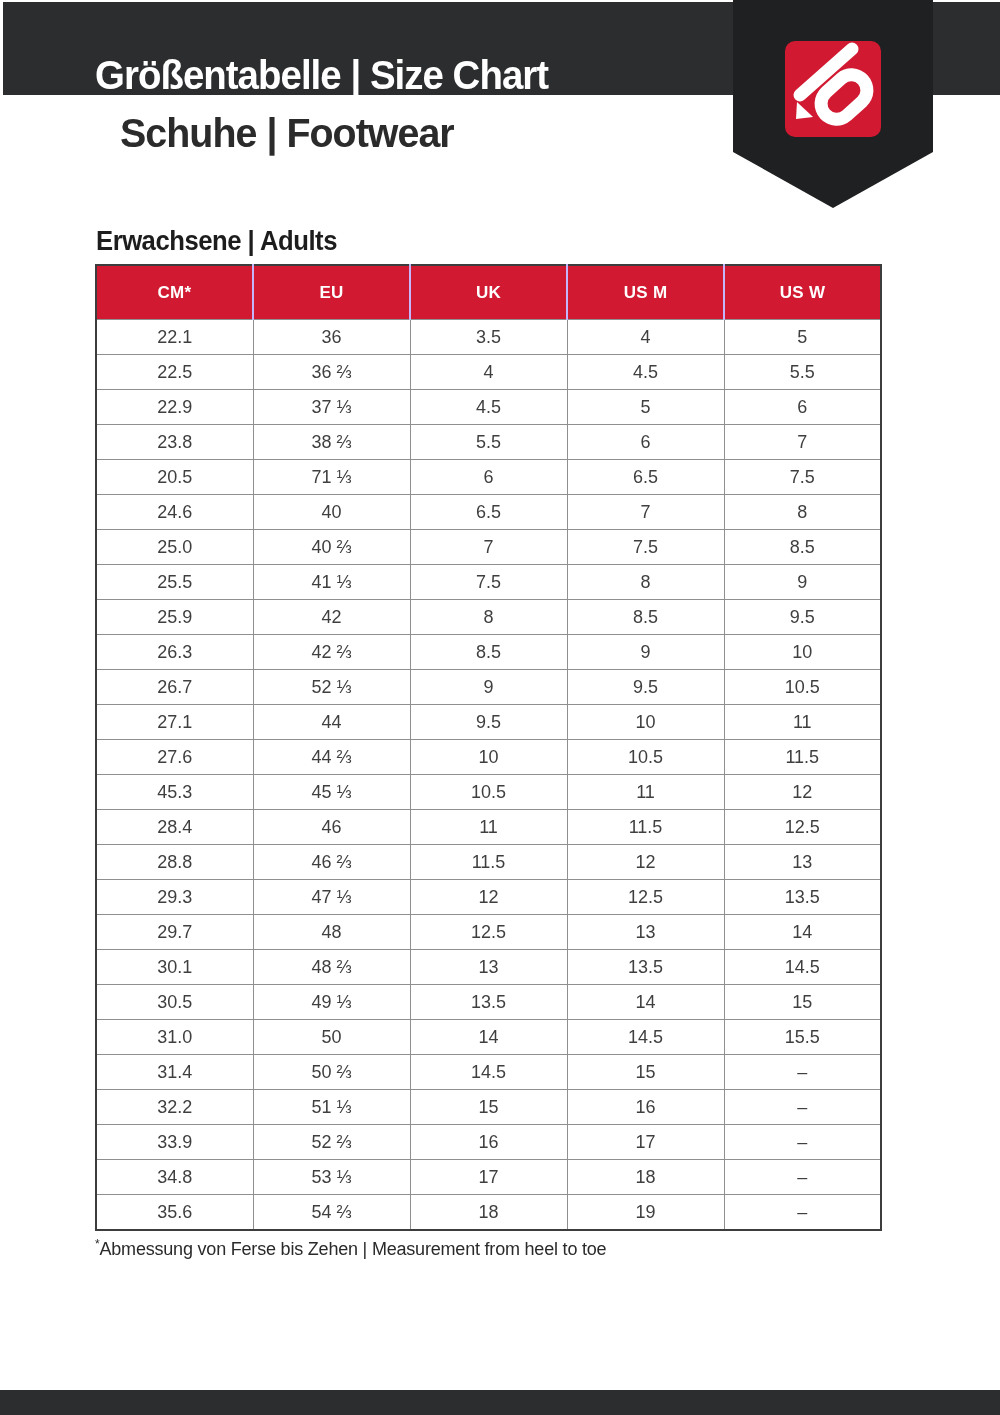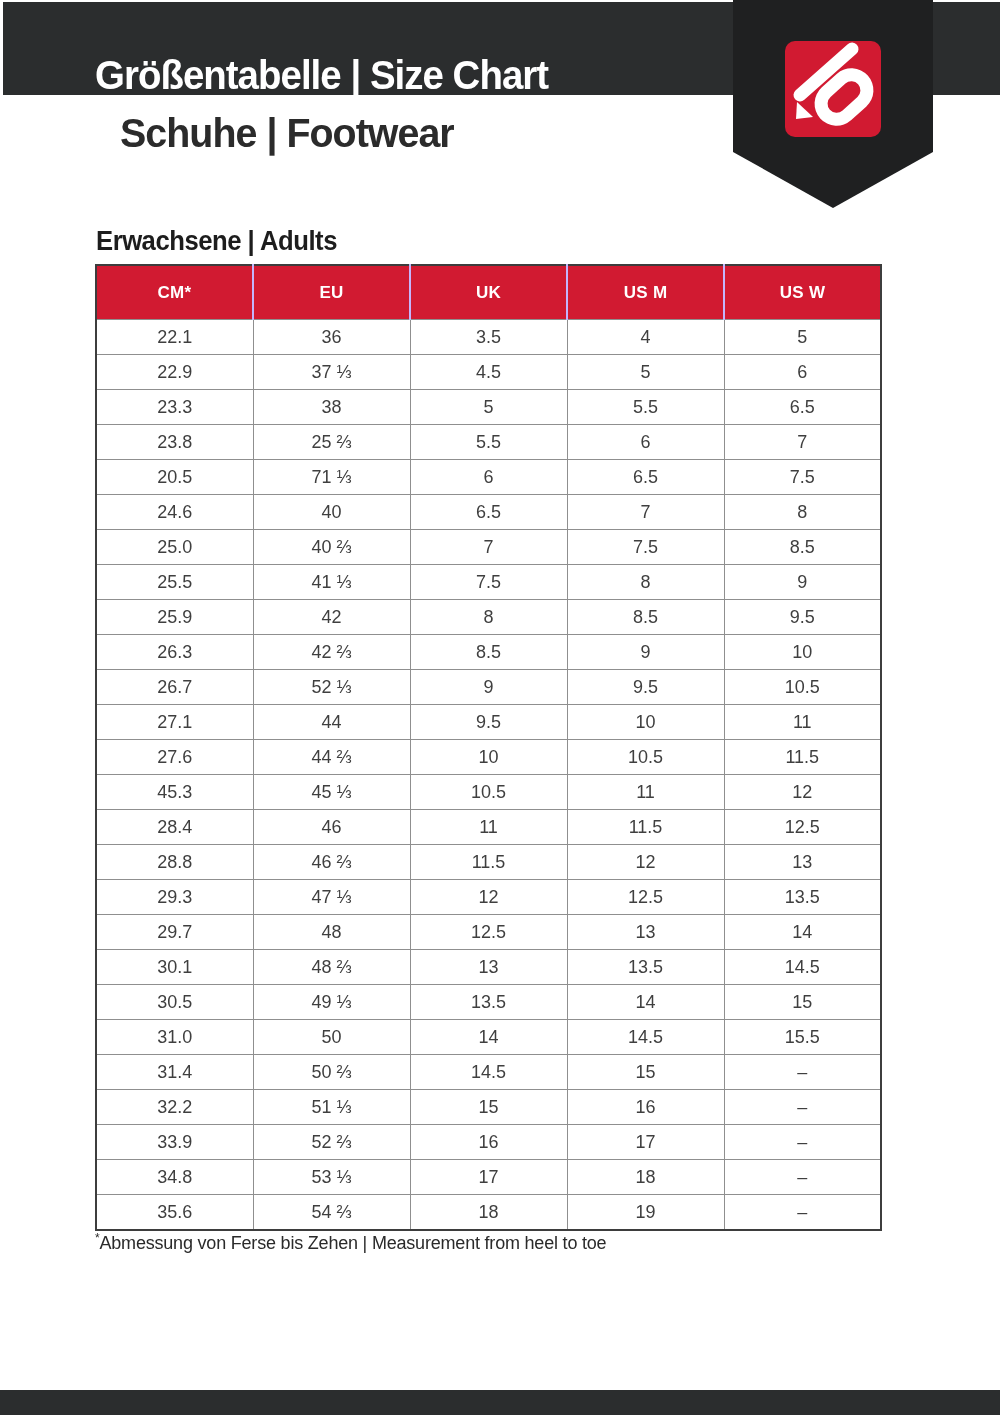--- a/index.html
+++ b/index.html
@@ -75,21 +75,21 @@
     height: 34px;
     border: 1.5px solid #8f8f8f;
     font-size: 18px;
     color: #3f3f3f;
     text-align: center; vertical-align: middle;
     padding: 0;
   }
 
   
   .footnote {
-    margin-top: 0;
+    margin-top: 6px;
     font-size: 18px;
     color: #2a2a2a;
     letter-spacing: -0.2px;
   }
   .footnote .marker {
     font-size: 12px;
     vertical-align: super;
   }
 
   
@@ -138,36 +138,36 @@
     </thead>
     <tbody>
         <tr>
           <td>22.1</td>
           <td>36</td>
           <td>3.5</td>
           <td>4</td>
           <td>5</td>
         </tr>
         <tr>
+          <td>22.5</td>
+          <td>36 ⅔</td>
+          <td>4</td>
+          <td>4.5</td>
+          <td>5.5</td>
+        </tr>
+        <tr>
           <td>22.9</td>
           <td>37 ⅓</td>
           <td>4.5</td>
           <td>5</td>
           <td>6</td>
         </tr>
         <tr>
-          <td>23.3</td>
-          <td>38</td>
-          <td>5</td>
-          <td>5.5</td>
-          <td>6.5</td>
-        </tr>
-        <tr>
           <td>23.8</td>
-          <td>25 ⅔</td>
+          <td>38 ⅔</td>
           <td>5.5</td>
           <td>6</td>
           <td>7</td>
         </tr>
         <tr>
           <td>20.5</td>
           <td>71 ⅓</td>
           <td>6</td>
           <td>6.5</td>
           <td>7.5</td>

